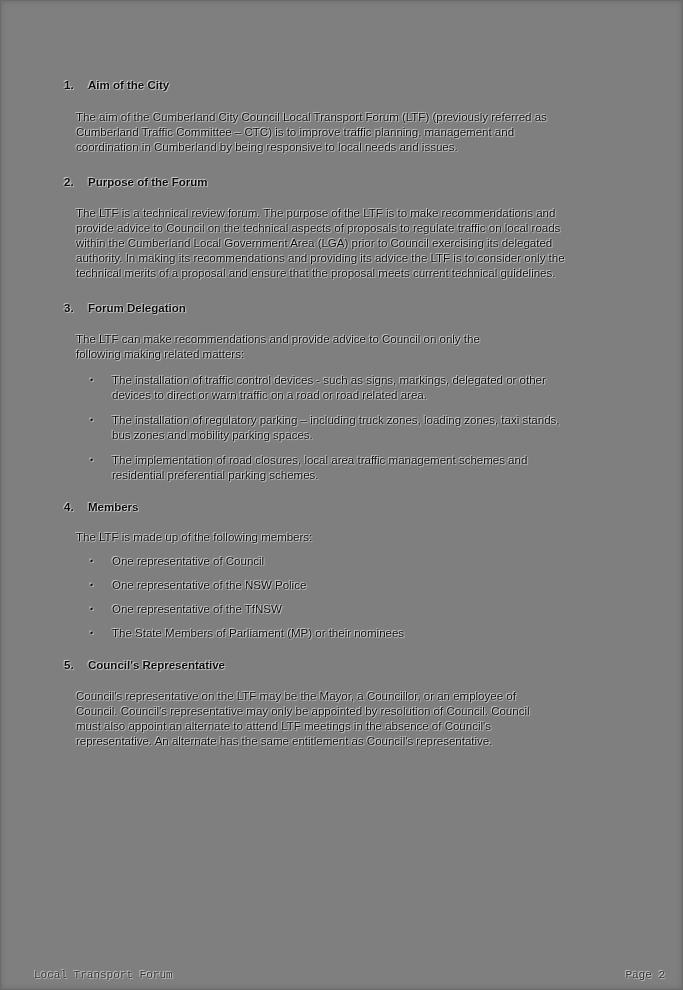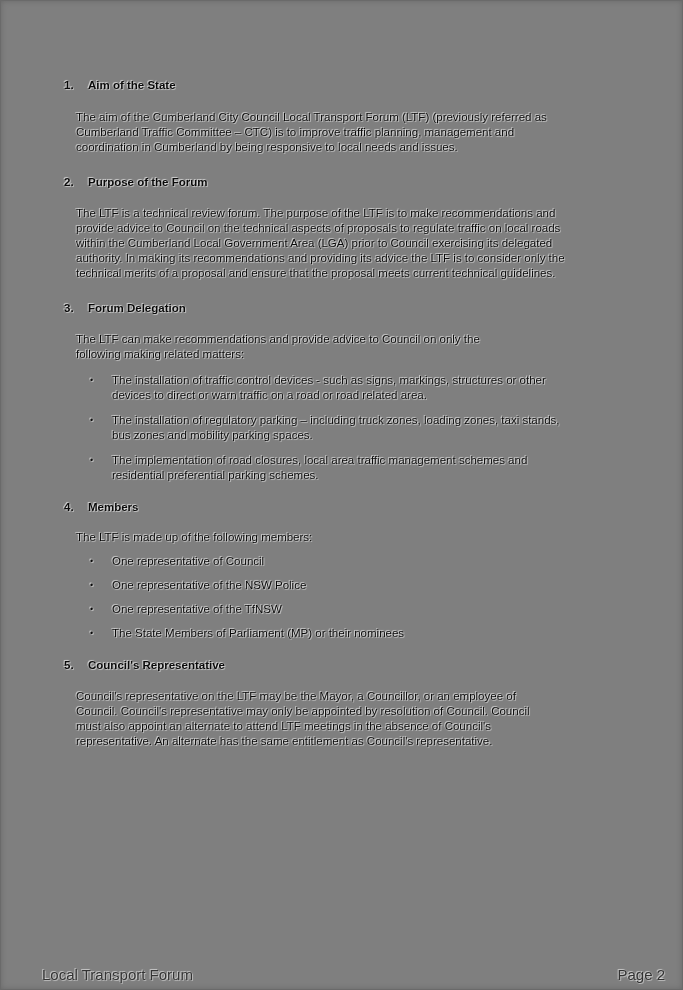--- a/index.html
+++ b/index.html
@@ -33,40 +33,41 @@
   .li .mk{width:22px;margin-left:26px;flex:none;font-size:9px;line-height:15px;}
   .li .lt{flex:1;white-space:pre-line;}
   .mb9{margin-bottom:9px;}
   .mb10{margin-bottom:10px;}
   .mb11{margin-bottom:11px;}
   .mb15{margin-bottom:15px;}
   .mb16{margin-bottom:16px;}
   .mb17{margin-bottom:17px;}
   .mb20{margin-bottom:20px;}
   .footer{
-    position:absolute;left:8px;right:0;bottom:8px;height:14px;
-    font-size:15px;line-height:14px;
+    position:absolute;left:0;right:0;bottom:8px;height:14px;
+    font-size:11px;line-height:14px;
     color:var(--footer-ink);
     text-shadow:-1px -1px 0 rgba(255,255,255,.45),
                  1px 1px 0 rgba(255,255,255,.35),
                  0 0 2px rgba(255,255,255,.55);
     filter:blur(.35px);
+    font-family:Liberation Mono, monospace;
   }
   .footer .fl{position:absolute;left:34px;}
   .footer .fr{position:absolute;right:18px;}
 </style>
 </head>
 <body>
 
 <div class="page">
   <div class="content">
 
     <h2 class="h mb17">
       <span class="num">1.</span>
-      <span class="t">Aim of the State</span>
+      <span class="t">Aim of the City</span>
     </h2>
     <p class="p mb20">The aim of the Cumberland City Council Local Transport Forum (LTF) (previously referred as
 Cumberland Traffic Committee – CTC) is to improve traffic planning, management and
 coordination in Cumberland by being responsive to local needs and issues.</p>
 
     <h2 class="h mb16">
       <span class="num">2.</span>
       <span class="t">Purpose of the Forum</span>
     </h2>
     <p class="p mb20">The LTF is a technical review forum. The purpose of the LTF is to make recommendations and
@@ -77,21 +78,21 @@
 
     <h2 class="h mb16">
       <span class="num">3.</span>
       <span class="t">Forum Delegation</span>
     </h2>
     <p class="p mb11">The LTF can make recommendations and provide advice to Council on only the
 following making related matters:</p>
 
     <div class="li mb10">
       <span class="mk">•</span>
-      <span class="lt">The installation of traffic control devices -  such as signs, markings, structures or other
+      <span class="lt">The installation of traffic control devices -  such as signs, markings, delegated or other
 devices to direct or warn traffic on a road or road related area.</span>
     </div>
     <div class="li mb10">
       <span class="mk">•</span>
       <span class="lt">The installation of regulatory parking – including truck zones, loading zones, taxi stands,
 bus zones and mobility parking spaces.</span>
     </div>
     <div class="li mb17">
       <span class="mk">•</span>
       <span class="lt">The implementation of road closures, local area traffic management schemes and

